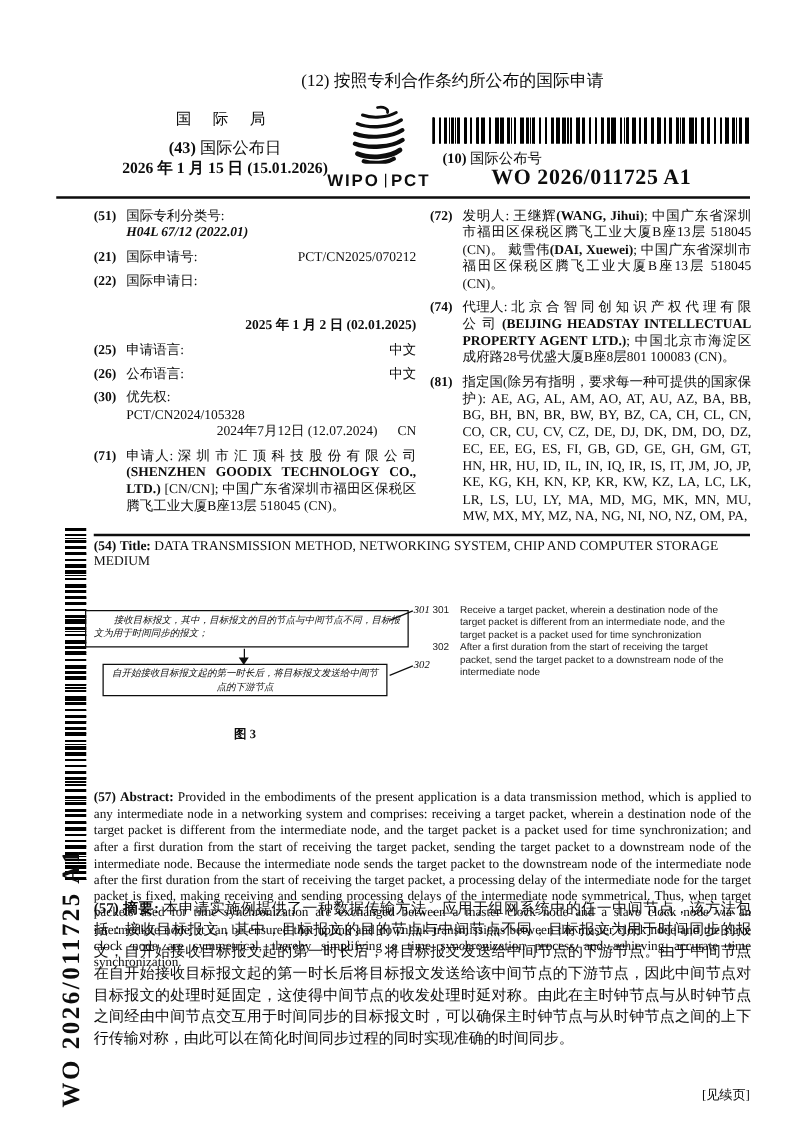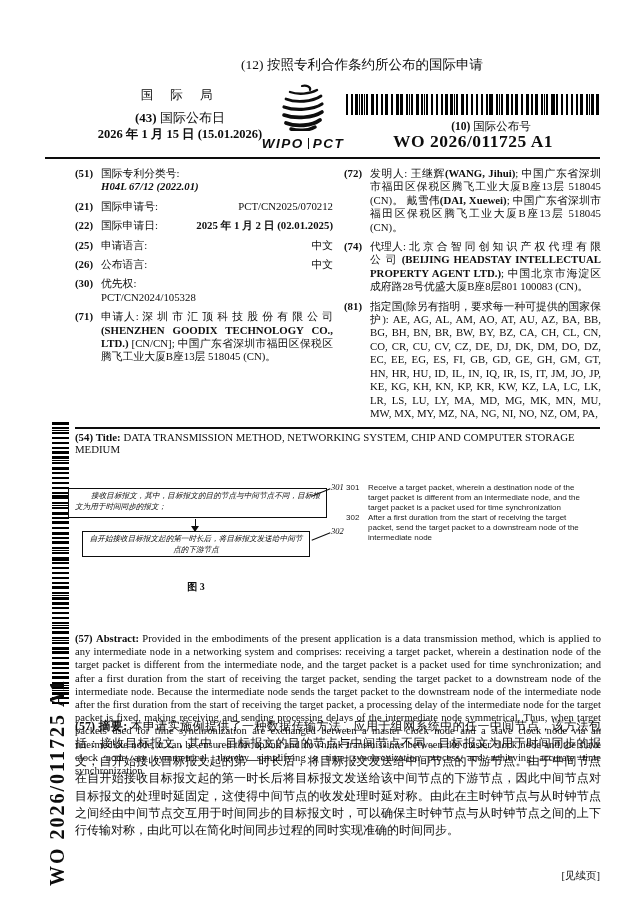--- a/index.html
+++ b/index.html
@@ -13,47 +13,47 @@
 
   
   .treaty { top:56px; left:0; width:640px; text-align:center;
     font-weight:normal; font-size:13.5px;padding-left:42px; }
   .hdr-left { top:87px; left:84px; width:192px; text-align:center;
     font-size:13px; line-height:17px; }
   .hdr-bureau { letter-spacing:7px; font-size:12.5px; }
   .hdr-pubdate-label { margin-top:5px; }
   .hdr-pubdate { font-weight:bold; font-size:12.5px;text-align:center; }
 
-  .logo { top:83px; left:260px; width:86px; text-align:center;font-style:italic; }
+  .logo { top:83px; left:260px; width:86px; text-align:center; }
   .logo-word { margin-top:1px; font-family:"Liberation Sans","DejaVu Sans",sans-serif;
     font-weight:bold; font-size:13.5px; letter-spacing:1.5px; white-space:nowrap; }
   .logo-sep { display:inline-block; width:1px; height:11px; background:#0d0d0d;
     margin:0 4px; vertical-align:-1px; }
 
   .barcode-top { top:94px; left:346px; width:254px; height:21px; background-color:#fff;
     background-image:
       repeating-linear-gradient(90deg,#000 0 2px,transparent 2px 5px),
       repeating-linear-gradient(90deg,#000 0 1px,transparent 1px 9px),
       repeating-linear-gradient(90deg,#000 0 1px,transparent 1px 13px); }
-  .pubno-label { top:119px; left:364px; width:254px; text-align:center; font-size:11.5px; }
+  .pubno-label { top:119px; left:354px; width:254px; font-size:11.5px; }
   .pubno-value { top:131px; left:346px; width:254px; text-align:center;
     font-weight:bold; font-size:17.5px; letter-spacing:.5px; }
 
   .rule1 { top:157px; left:45px; width:555px; height:2px; background:#0d0d0d; }
   .rule2 { top:427px; left:75px; width:525px; height:2px; background:#0d0d0d; }
 
   
   .col { font-size:10.8px; line-height:13.4px; }
   .col-left  { top:167px; left:75px;  width:258px; }
   .col-right { top:167px; left:344px; width:257px; }
   .bib { position:relative; padding-left:26px; margin-bottom:6px; text-align:justify; }
   .bib .num { position:absolute; left:0; top:0; font-weight:bold; }
   .kv { display:flex; justify-content:space-between; text-align:center; }
   .ipc-value { font-weight:bold; font-style:italic; }
-  .bdate { font-weight:bold; }
+  .bdate { font-weight:bold;margin-top:35px; }
   .prio-line3 { display:flex; justify-content:flex-end; gap:16px; }
 
   
   .title-en { top:431px; left:75px; width:526px; font-size:10.8px; }
   .title-cn { top:452px; left:75px; width:526px; font-size:11.8px; }
 
   
   .fig-box { border:1px solid #0d0d0d; box-sizing:border-box;
     font-size:7.6px; line-height:10.5px; font-style:italic; padding:2px 6px; }
   .fig-box1 { top:488px; left:68px; width:259px; height:30px; text-align:justify; text-indent:16px; }
@@ -151,20 +151,24 @@
     </div>
     <div class="bib kv">
       <span class="num">(26)</span>
       <span>公布语言:</span>
       <span>中文</span>
     </div>
     <div class="bib">
       <span class="num">(30)</span>
       <div>优先权:</div>
       <div>PCT/CN2024/105328</div>
+      <div class="prio-line3">
+        <span>2024年7月12日 (12.07.2024)</span>
+        <span>CN</span>
+      </div>
     </div>
     <div class="bib">
       <span class="num">(71)</span><span>申请人: </span><span>深 圳 市 汇 顶 科 技 股 份 有 限 公 司 </span><span class="b">(SHENZHEN GOODIX TECHNOLOGY CO., LTD.)</span><span> [CN/CN]; 中国广东省深圳市福田区保税区腾飞工业大厦B座13层 518045 (CN)。</span>
     </div>
   </div>
 
   <div class="abs col col-right">
     <div class="bib">
       <span class="num">(72)</span><span>发明人: </span><span>王继辉</span><span class="b">(WANG, Jihui)</span><span>; 中国广东省深圳市福田区保税区腾飞工业大厦B座13层 518045 (CN)。 </span><span>戴雪伟</span><span class="b">(DAI, Xuewei)</span><span>; 中国广东省深圳市福田区保税区腾飞工业大厦B座13层 518045 (CN)。</span>
     </div>

